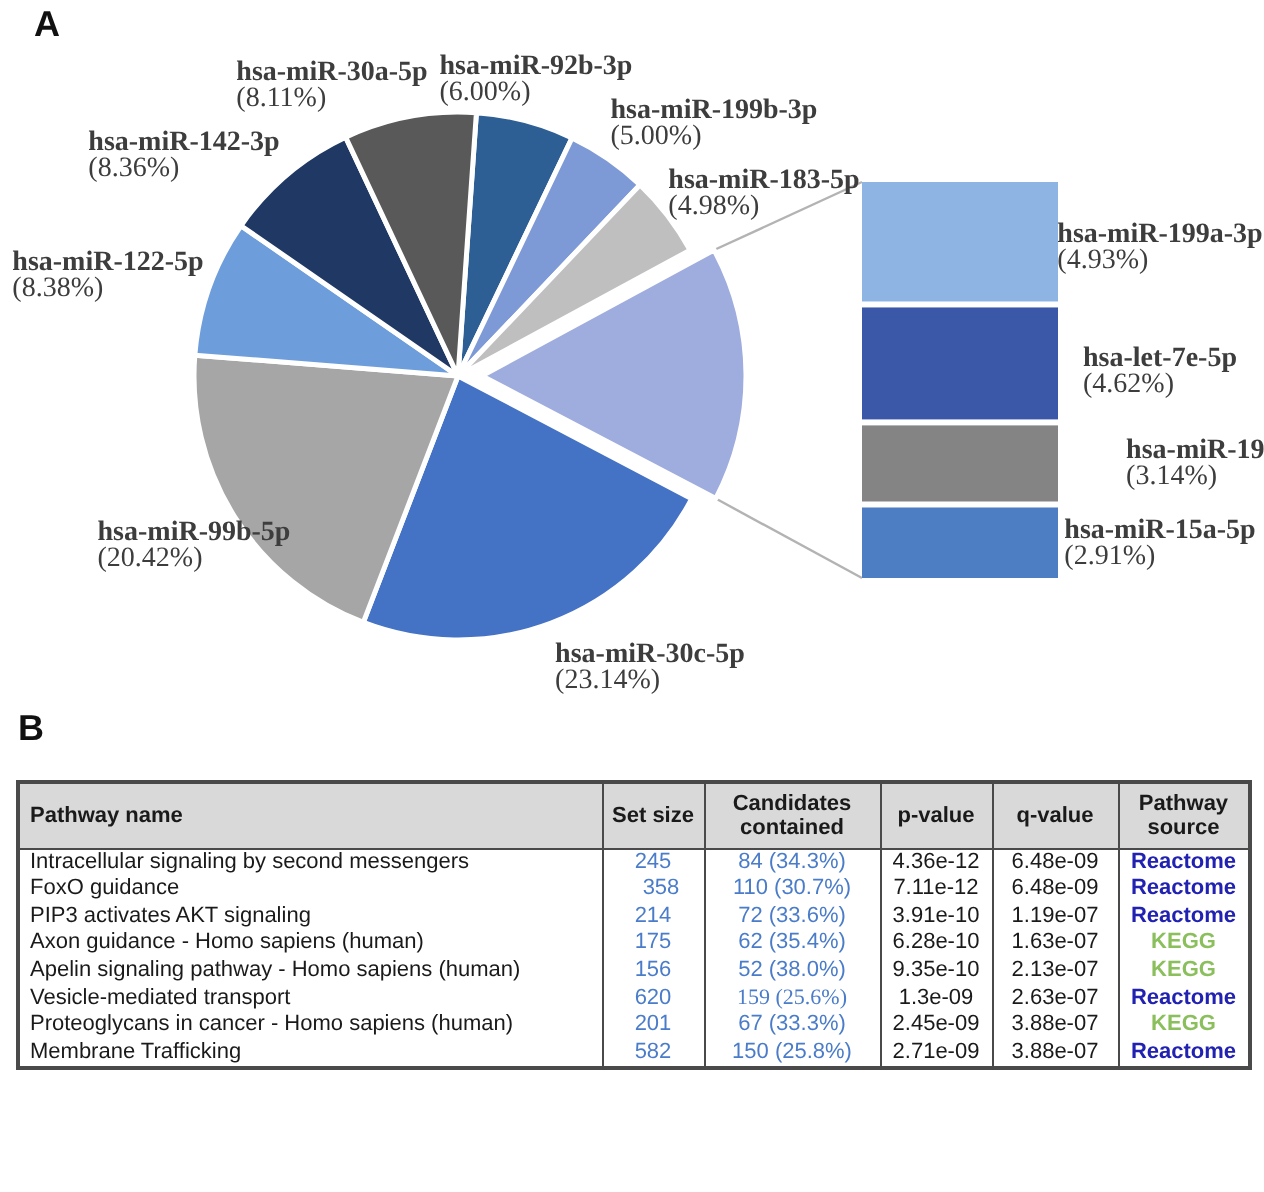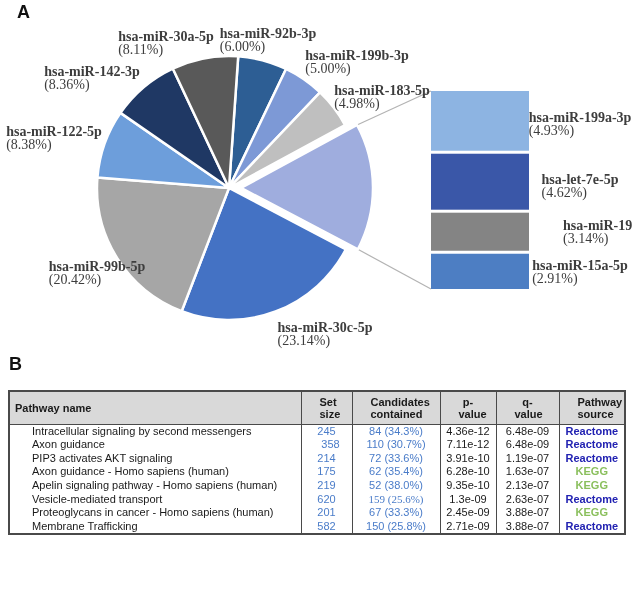--- a/index.html
+++ b/index.html
@@ -9,27 +9,27 @@
   #panel-a-letter{left:17px;top:2px;}
   #panel-b-letter{left:9px;top:354px;}
   #chart-svg{position:absolute;left:0;top:0;}
   .slice-label{position:absolute;transform:translateX(-50%);text-align:left;
                line-height:13px;font-size:14px;color:#3d3d3d;white-space:nowrap;font-family:Liberation Serif, serif;}
   .lbl-name{font-weight:bold;}
   .table-wrap{position:absolute;left:8px;top:390px;width:616px;}
   #pathway-table{border-collapse:collapse;width:616px;font-size:11px;table-layout:fixed;
                  border:2px solid #4a4a4a;color:#1a1a1a;}
   #pathway-table th{background:#d9d9d9;border:1px solid #4a4a4a;font-weight:bold;
-                    padding:1px 18px;line-height:12px;text-align:center;vertical-align:middle;}
+                    padding:1px 4px;line-height:12px;text-align:center;vertical-align:middle;}
   #pathway-table thead tr{height:33px;}
   #pathway-table th.col-name{text-align:left;padding-left:5px;}
   #pathway-table td{border-left:1px solid #4a4a4a;border-right:1px solid #4a4a4a;
                     padding:0 4px;height:13.6px;line-height:13.5px;
                     white-space:nowrap;overflow:hidden;text-align:center;}
-  #pathway-table td.c-name{text-align:left;padding-left:22px;}
+  #pathway-table td.c-name{text-align:left;padding-left:5px;}
   #pathway-table td.c-num{font-weight:normal;}
   #pathway-table td.c-src{font-weight:bold;}
 </style>
 </head>
 <body>
 
 <div class="figure">
   <div id="panel-a-letter" class="panel-letter">A</div>
 
   <svg id="chart-svg" width="632" height="368" viewBox="0 0 632 368">
@@ -132,21 +132,21 @@
       <tbody id="table-body">
           <tr>
             <td class="c-name">Intracellular signaling by second messengers</td>
             <td class="c-num" style="color: rgb(74, 124, 201);">245</td>
             <td class="c-num" style="color: rgb(74, 124, 201);">84 (34.3%)</td>
             <td class="c-val">4.36e-12</td>
             <td class="c-val">6.48e-09</td>
             <td class="c-src" style="color: rgb(34, 34, 178);">Reactome</td>
           </tr>
           <tr>
-            <td class="c-name">Axon guidance</td>
+            <td class="c-name">FoxO guidance</td>
             <td class="c-num" style="color: rgb(74, 124, 201); padding-left: 12px;">358</td>
             <td class="c-num" style="color: rgb(74, 124, 201);">110 (30.7%)</td>
             <td class="c-val">7.11e-12</td>
             <td class="c-val">6.48e-09</td>
             <td class="c-src" style="color: rgb(34, 34, 178);">Reactome</td>
           </tr>
           <tr>
             <td class="c-name">PIP3 activates AKT signaling</td>
             <td class="c-num" style="color: rgb(74, 124, 201);">214</td>
             <td class="c-num" style="color: rgb(74, 124, 201);">72 (33.6%)</td>
@@ -157,21 +157,21 @@
           <tr>
             <td class="c-name">Axon guidance - Homo sapiens (human)</td>
             <td class="c-num" style="color: rgb(74, 124, 201);">175</td>
             <td class="c-num" style="color: rgb(74, 124, 201);">62 (35.4%)</td>
             <td class="c-val">6.28e-10</td>
             <td class="c-val">1.63e-07</td>
             <td class="c-src" style="color: rgb(138, 191, 92);">KEGG</td>
           </tr>
           <tr>
             <td class="c-name">Apelin signaling pathway - Homo sapiens (human)</td>
-            <td class="c-num" style="color: rgb(74, 124, 201);">219</td>
+            <td class="c-num" style="color: rgb(74, 124, 201);">156</td>
             <td class="c-num" style="color: rgb(74, 124, 201);">52 (38.0%)</td>
             <td class="c-val">9.35e-10</td>
             <td class="c-val">2.13e-07</td>
             <td class="c-src" style="color: rgb(138, 191, 92);">KEGG</td>
           </tr>
           <tr>
             <td class="c-name">Vesicle-mediated transport</td>
             <td class="c-num" style="color: rgb(74, 124, 201);">620</td>
             <td class="c-num" style="color: rgb(74, 124, 201); font-family: Liberation Serif, serif;">159 (25.6%)</td>
             <td class="c-val">1.3e-09</td>

